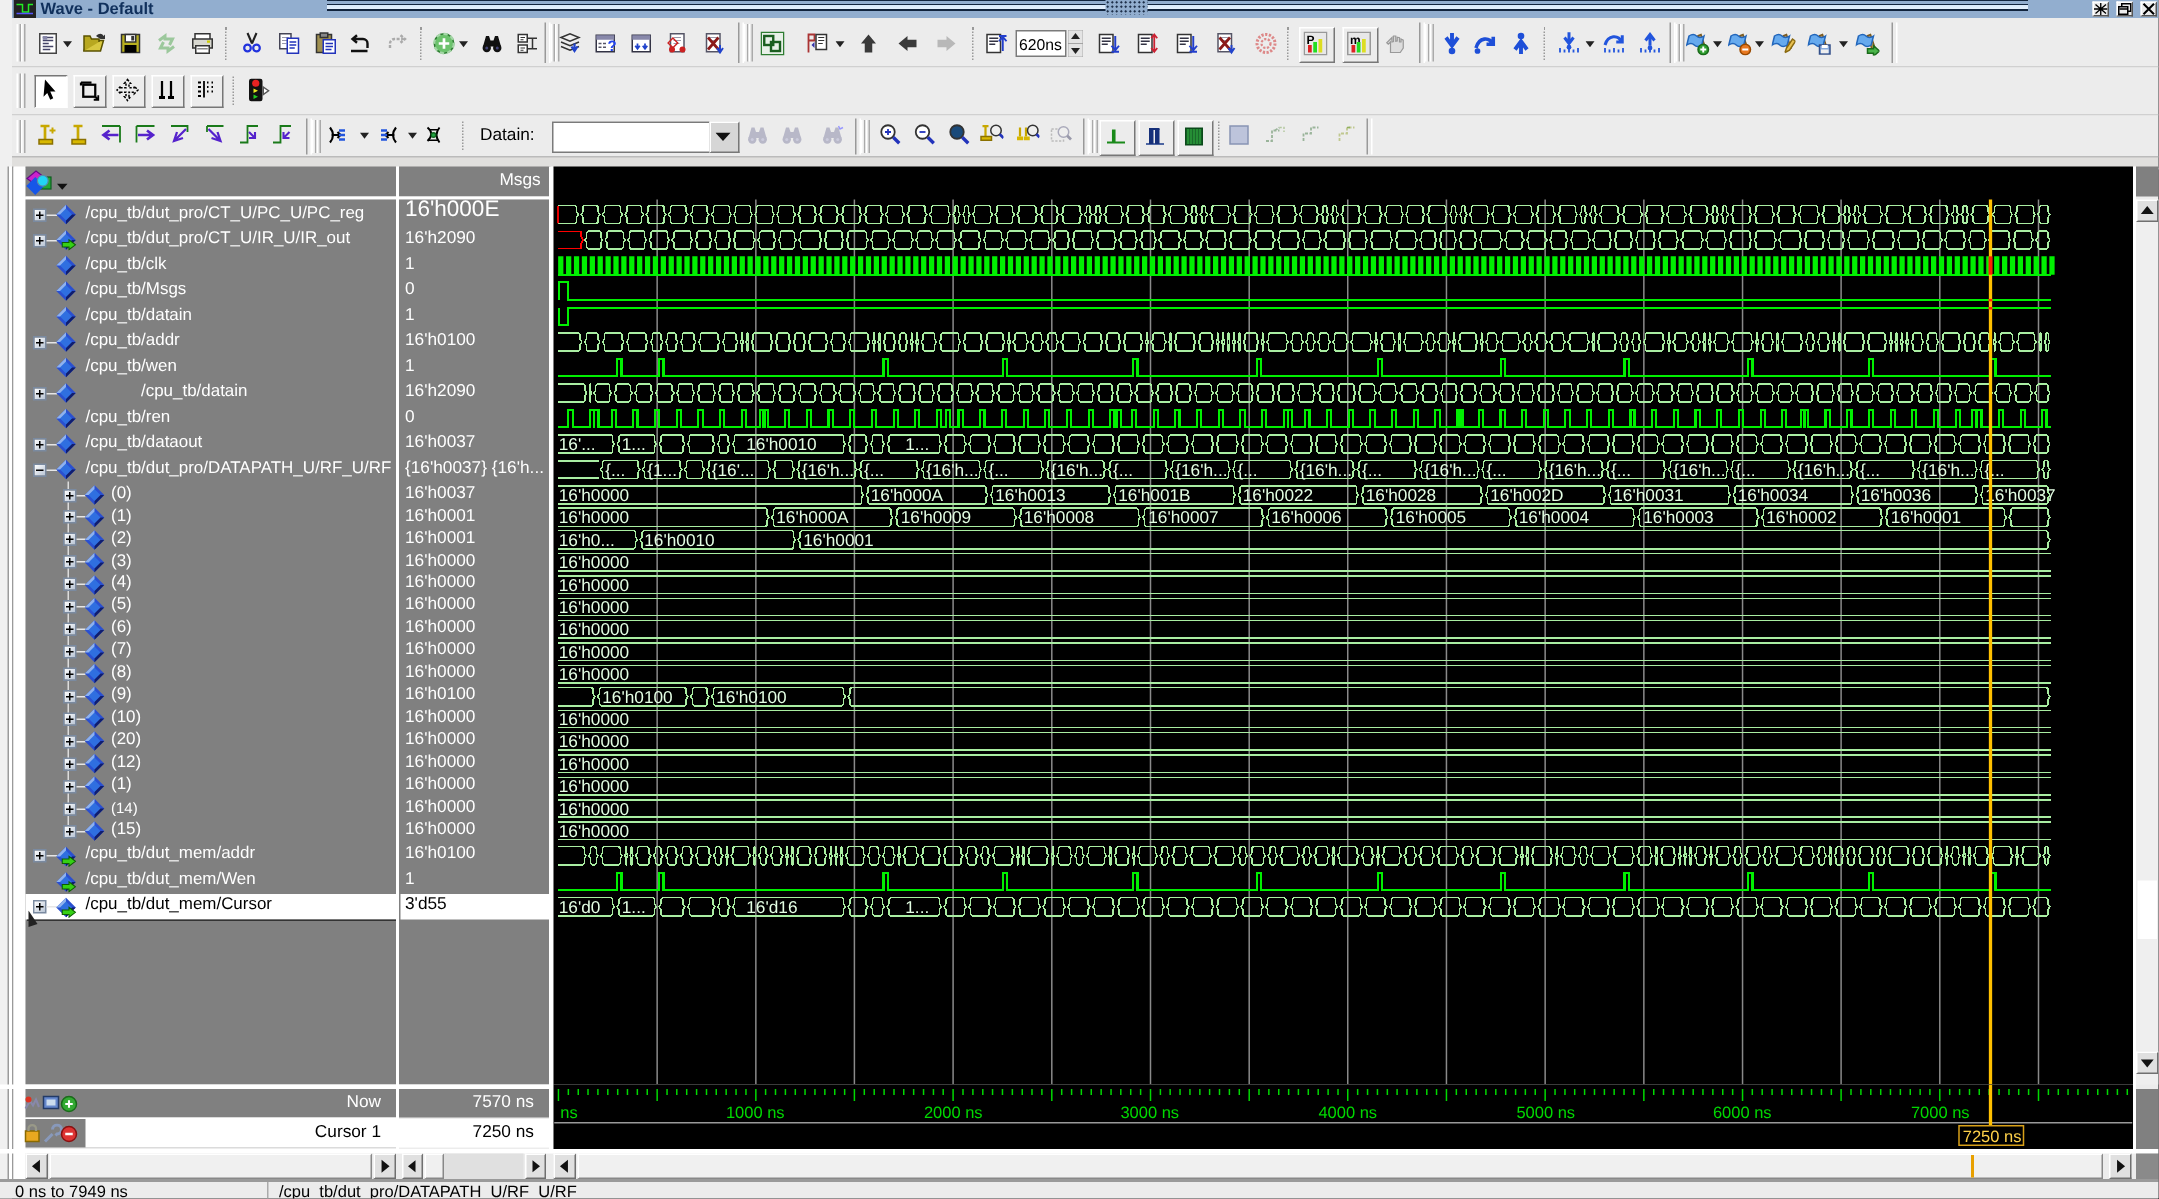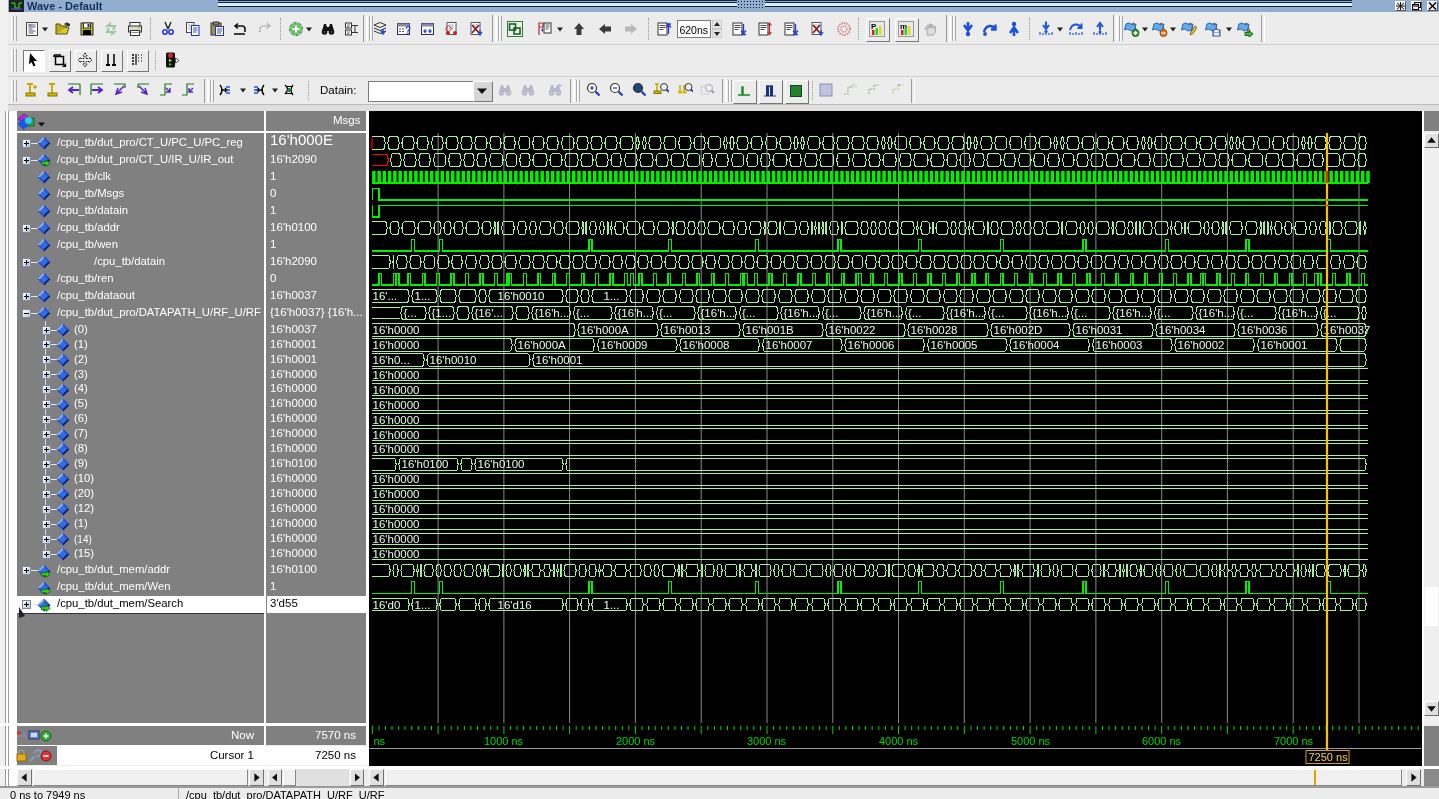--- a/index.html
+++ b/index.html
@@ -825,21 +825,21 @@
     <div style="position:absolute;left:24px;top:604.0px;width:5px;height:1px;background:#000;"></div>
     <div style="position:absolute;left:26px;top:602.0px;width:1px;height:5px;background:#000;"></div>
 <div style="position:absolute;left:31px;top:604.0px;width:7px;height:1px;background:#e6e6e6;"></div>
 <svg style="position:absolute;left:37px;top:597.5px" width="14" height="14" viewBox="0 0 14 14">
       <polygon points="7,0.5 13.5,7 7,13.5 0.5,7" fill="#2a4fd0"></polygon>
       <polygon points="7,0.5 0.5,7 7,7" fill="#8fb2ee"></polygon>
       <polygon points="7,7 13.5,7 7,13.5" fill="#101d6e"></polygon>
       <polygon points="7,3 11,7 7,11 3,7" fill="#2f6fe0"></polygon>
       <polygon points="4.5,8.7 9,8.7 9,6.9 13.3,10.2 9,13.5 9,11.7 4.5,11.7" fill="#35d015" stroke="#0c5e00" stroke-width="0.7"></polygon>
     </svg>
-<div style="position:absolute;left:57px;top:597.2px;font-size:11.3px;color:#000;white-space:nowrap;">/cpu_tb/dut_mem/Search</div>
+<div style="position:absolute;left:57px;top:597.2px;font-size:11.3px;color:#000;white-space:nowrap;">/cpu_tb/dut_mem/Cursor</div>
 <div style="position:absolute;left:18px;top:613px;width:248px;height:1px;background:#333;"></div>
 <svg style="position:absolute;left:18px;top:607px" width="8" height="12">
       <polygon points="1,0 7,9 1,11" fill="#222"></polygon>
     </svg>
 </div>
 <div class="abs" style="left:0;top:0;width:366.5px;height:799px;overflow:hidden;">
 <div style="position:absolute;left:270px;top:131px;font-size:15px;color:#fff;white-space:nowrap;">16'h000E</div>
 <div style="position:absolute;left:270px;top:152.7px;font-size:11.5px;color:#fff;white-space:nowrap;">16'h2090</div>
 <div style="position:absolute;left:270px;top:169.7px;font-size:11.5px;color:#fff;white-space:nowrap;">1</div>
 <div style="position:absolute;left:270px;top:186.7px;font-size:11.5px;color:#fff;white-space:nowrap;">0</div>

